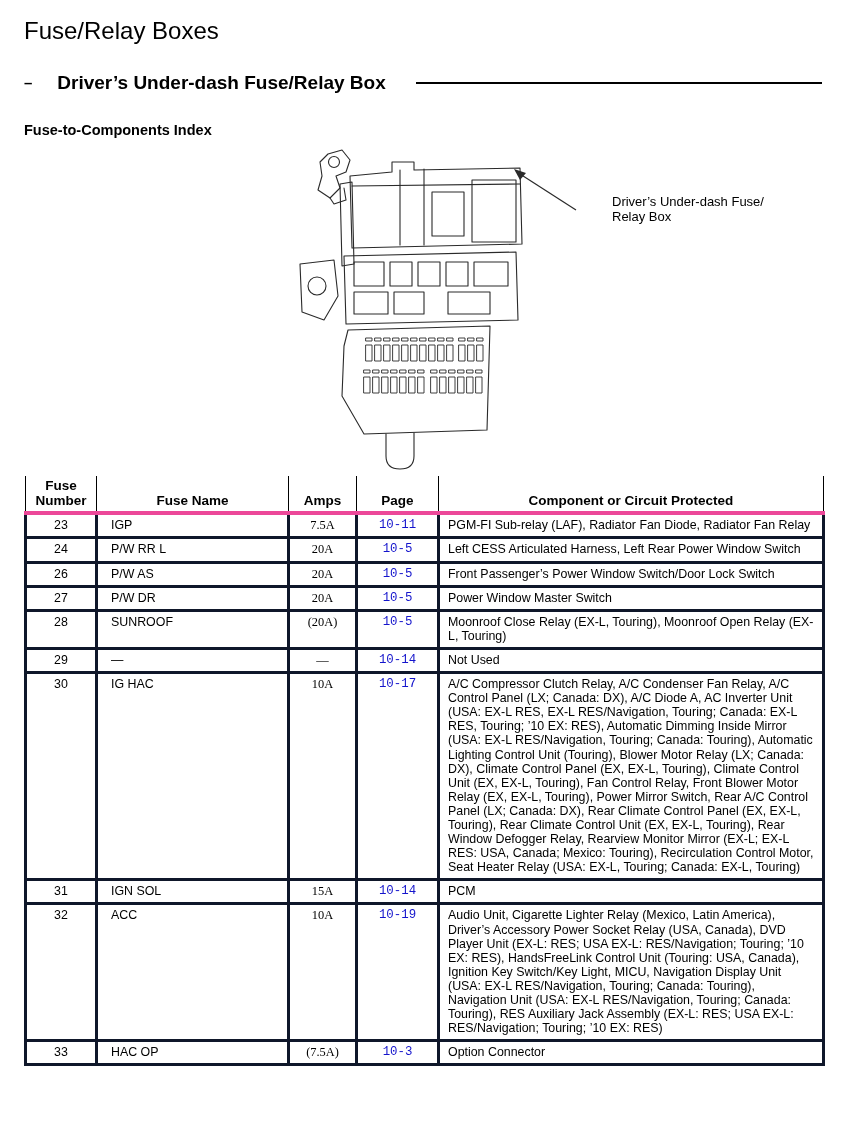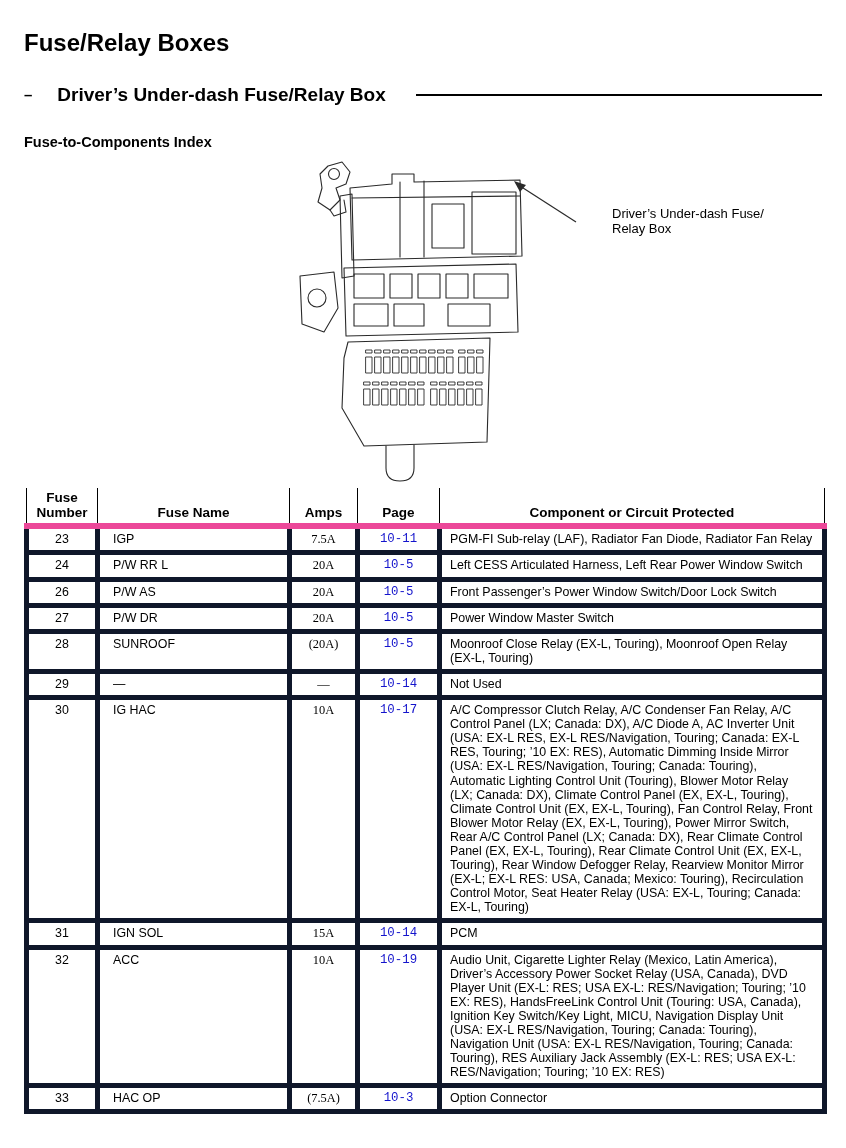--- a/index.html
+++ b/index.html
@@ -6,42 +6,42 @@
   html, body { margin: 0; padding: 0; }
   body {
     width: 846px; height: 1148px;
     background: #ffffff;
     color: #000;
     font-family: "Liberation Sans", sans-serif;
     overflow: hidden;
   }
   .page { padding: 14px 24px 0 24px; }
 
-  h1.page-title { font-size: 24px; line-height: 1.1; margin: 16px 0 12px 0; font-weight: bold; }
+  h1.page-title { font-size: 24px; line-height: 1.1; margin: 4px 0 12px 0; font-weight: normal; }
 
   .subtitle-row { display: flex; align-items: center; gap: 9px; margin: 0 0 9px 0; }
   .subtitle-dash { font-size: 15px; font-weight: bold; position: relative; top: -1px; }
   h2.page-subtitle { font-size: 19px; margin: 16px; white-space: nowrap; font-weight: bold; }
   .subtitle-rule { flex: 1; height: 2px; background: #000; margin-left: 5px; }
 
   h3.index-heading { font-size: 14.5px; margin: 12px 0 2px 0; font-weight: bold; }
 
   .diagram-area { position: relative; height: 334px; }
   .fusebox-svg { position: absolute; left: 264px; top: 4px; }
   .callout-arrow { position: absolute; left: 488px; top: 28px; }
   .callout-label { position: absolute; left: 560px; top: 54px; font-size: 13px; line-height: 15px; margin-left: 28px; }
 
   table.fuse-table { border-collapse: collapse; width: 798px; table-layout: fixed; margin-top: 2px; }
   th {
-    border: 1px solid #000; border-top: none; border-bottom: 6px solid #ec4899;
+    border: 1px solid #000; border-top: none; border-bottom: 4px solid #ec4899;
     font-size: 13.5px; line-height: 14.5px; padding: 3px 2px;
     font-weight: bold; text-align: center; vertical-align: bottom;
   }
   td {
-    border: 5px solid #0f172a;
+    border: 3px solid #0f172a;
     font-size: 12.4px; line-height: 14.1px;
     padding: 3px 8px 4px 8px; vertical-align: top;
   }
   td.col-num  { text-align: center; padding-left: 2px; padding-right: 2px; }
   td.col-name { padding-left: 13px; }
   td.col-amps { text-align: center; font-family: Liberation Serif, serif; }
   td.col-page { text-align: center; font-family: Liberation Mono, monospace; }
   a.page-link { color: var(--link-blue, #1414cc); text-decoration: none; cursor: pointer; }
 </style>
 </head>

